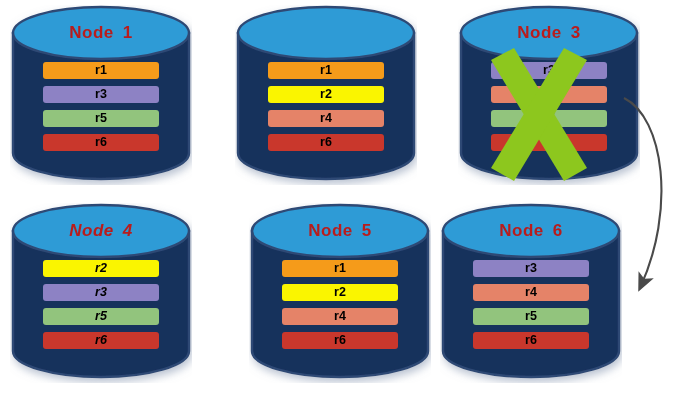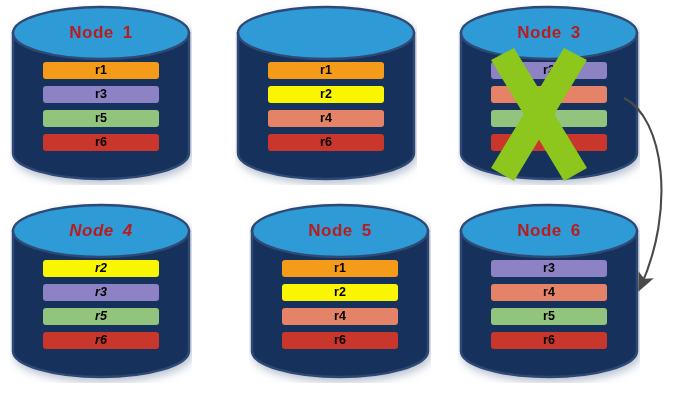--- a/index.html
+++ b/index.html
@@ -180,21 +180,21 @@
       <span>Node</span><span class="num">5</span>
     </div>
     <div class="bars">
       <div class="bar" style="background:#F59B1A">r1</div>
       <div class="bar" style="background:#FAF500">r2</div>
       <div class="bar" style="background:#E58368">r4</div>
       <div class="bar" style="background:#C9372C">r6</div>
     </div>
   </div>
 
-  <div class="node" style="left:458px; top:203px;">
+  <div class="node" style="left:440px; top:203px;">
     <svg class="node-svg" viewBox="0 0 182 180">
       <g filter="url(#sh1)">
         <path d="M3 28 L3 148 A88 26 0 0 0 179 148 L179 28 Z" fill="#17305C" stroke="#2E4A75" stroke-width="2.5"></path>
         <ellipse cx="91" cy="28" rx="88" ry="26" fill="#2E9BD6" stroke="#2E4A75" stroke-width="2.5"></ellipse>
       </g>
     </svg>
     <div class="node-title">
       <span>Node</span><span class="num">6</span>
     </div>
     <div class="bars">

